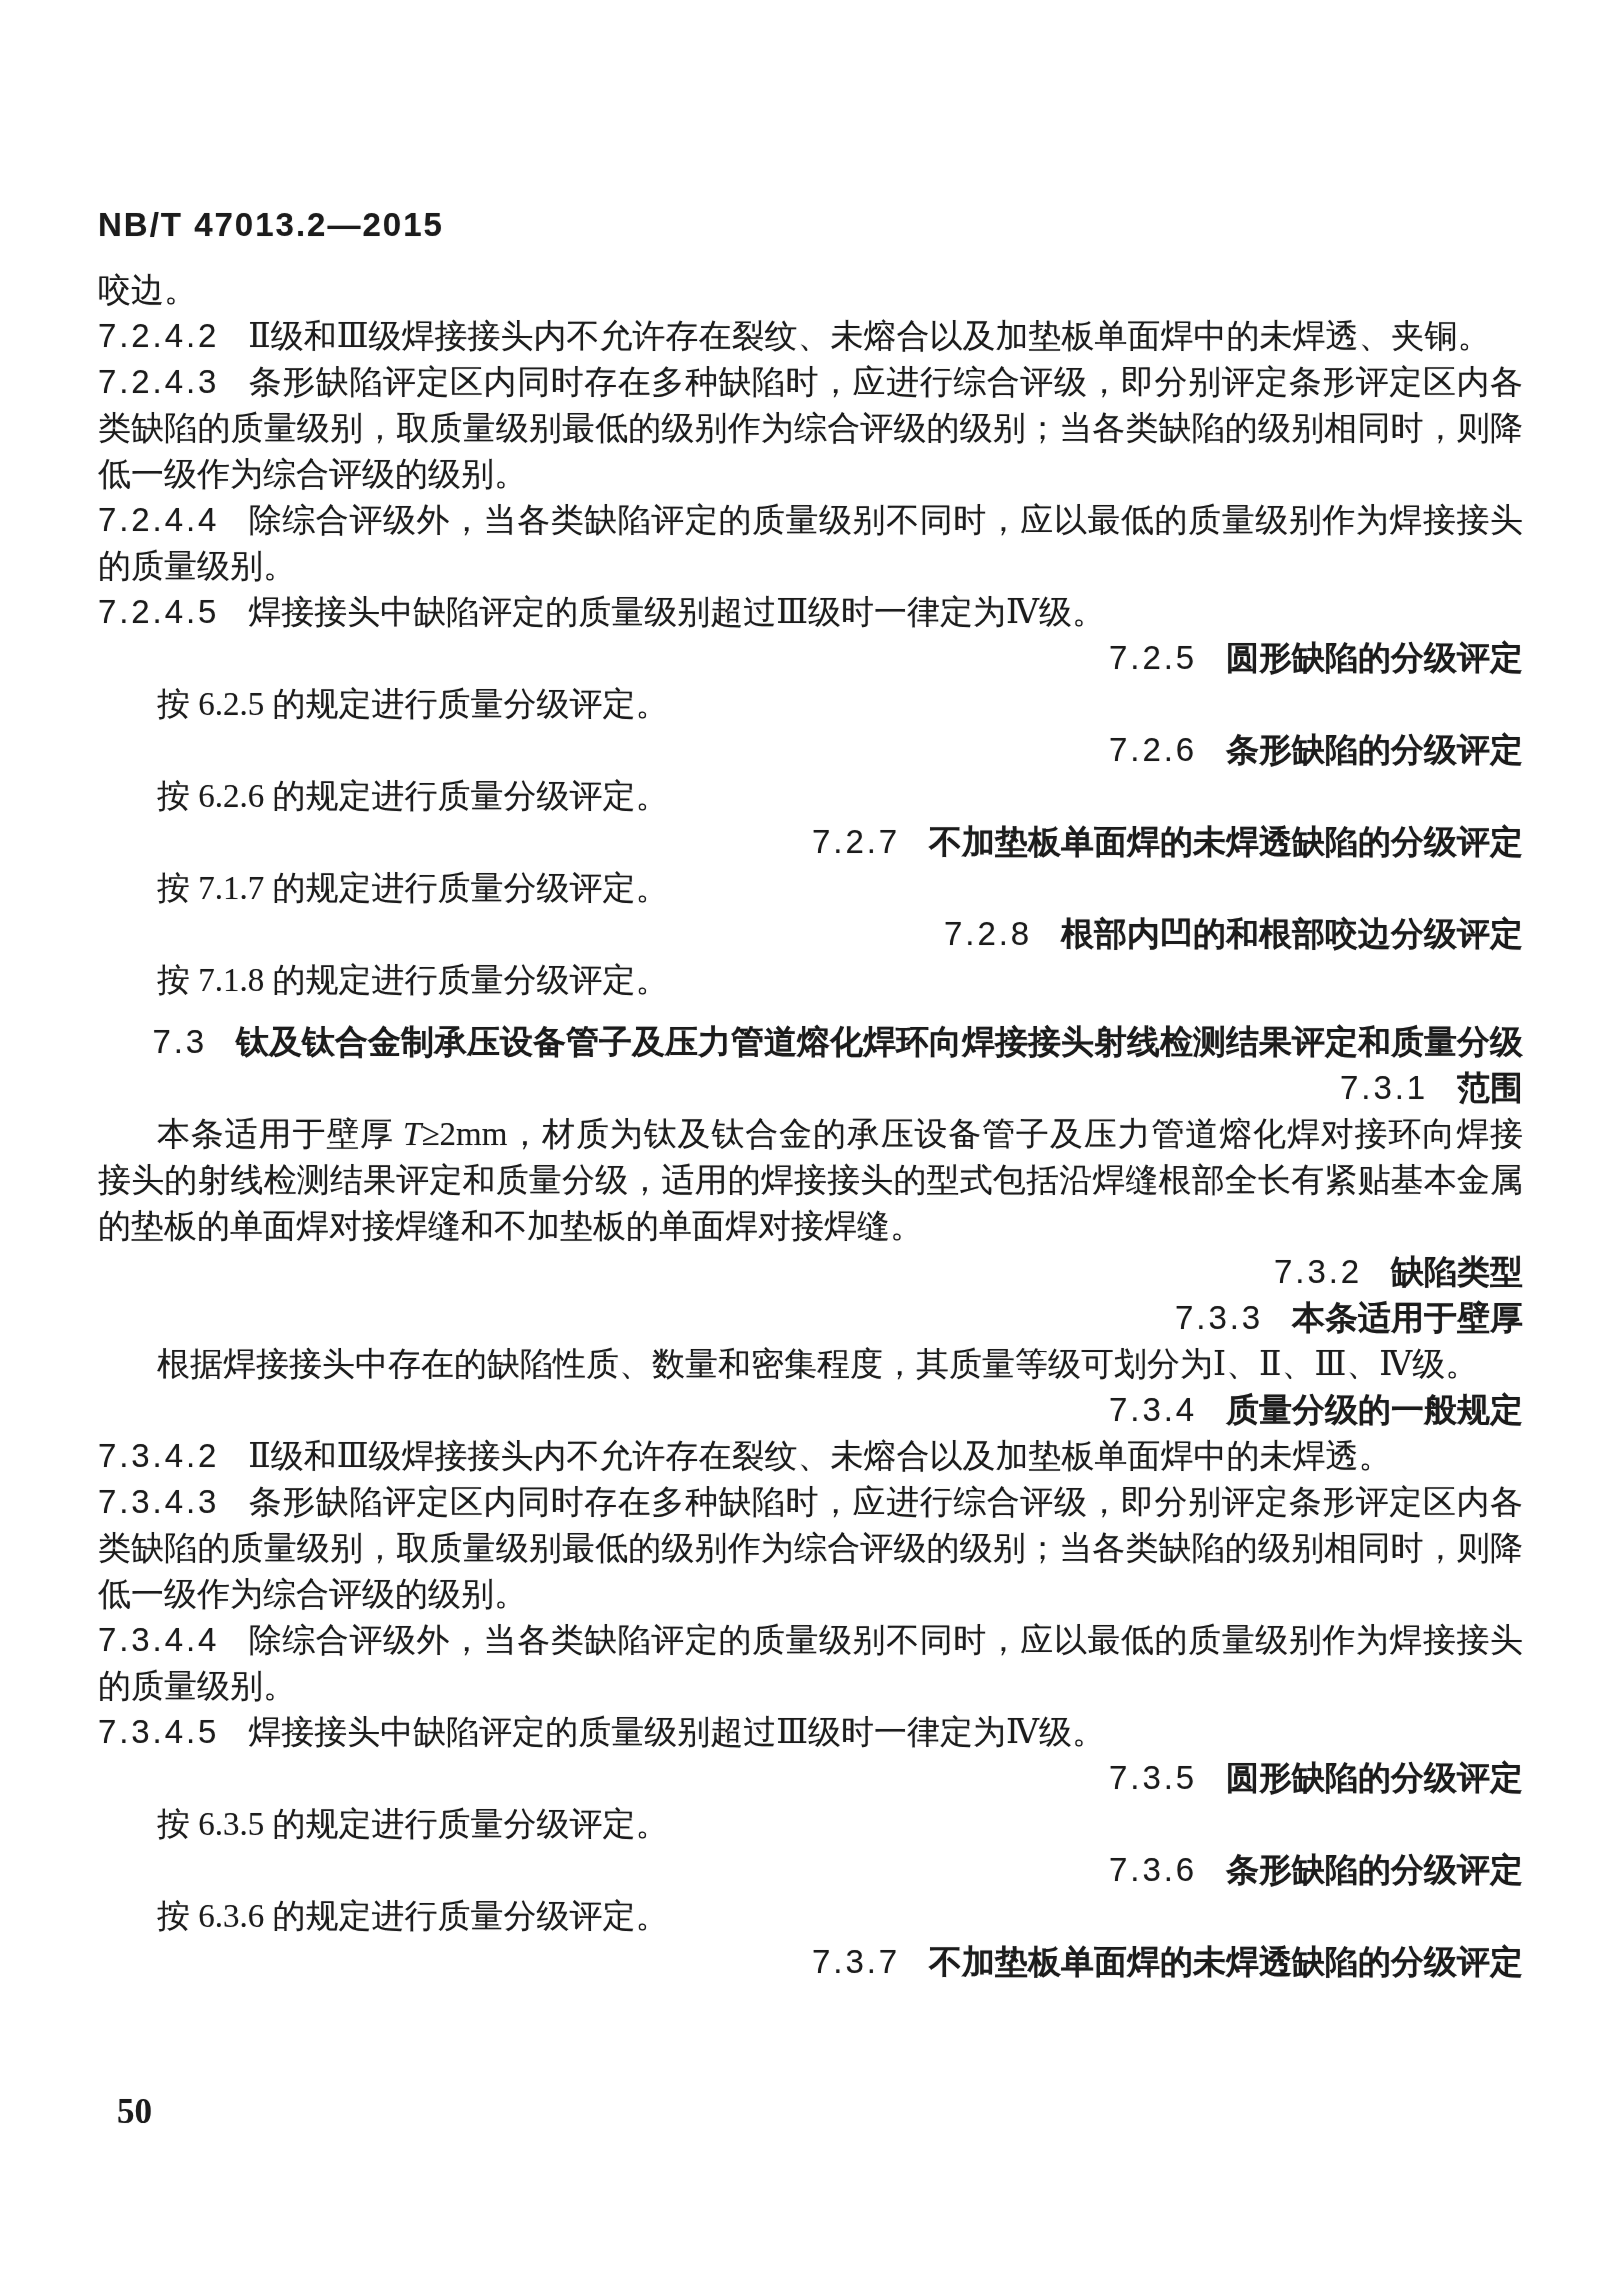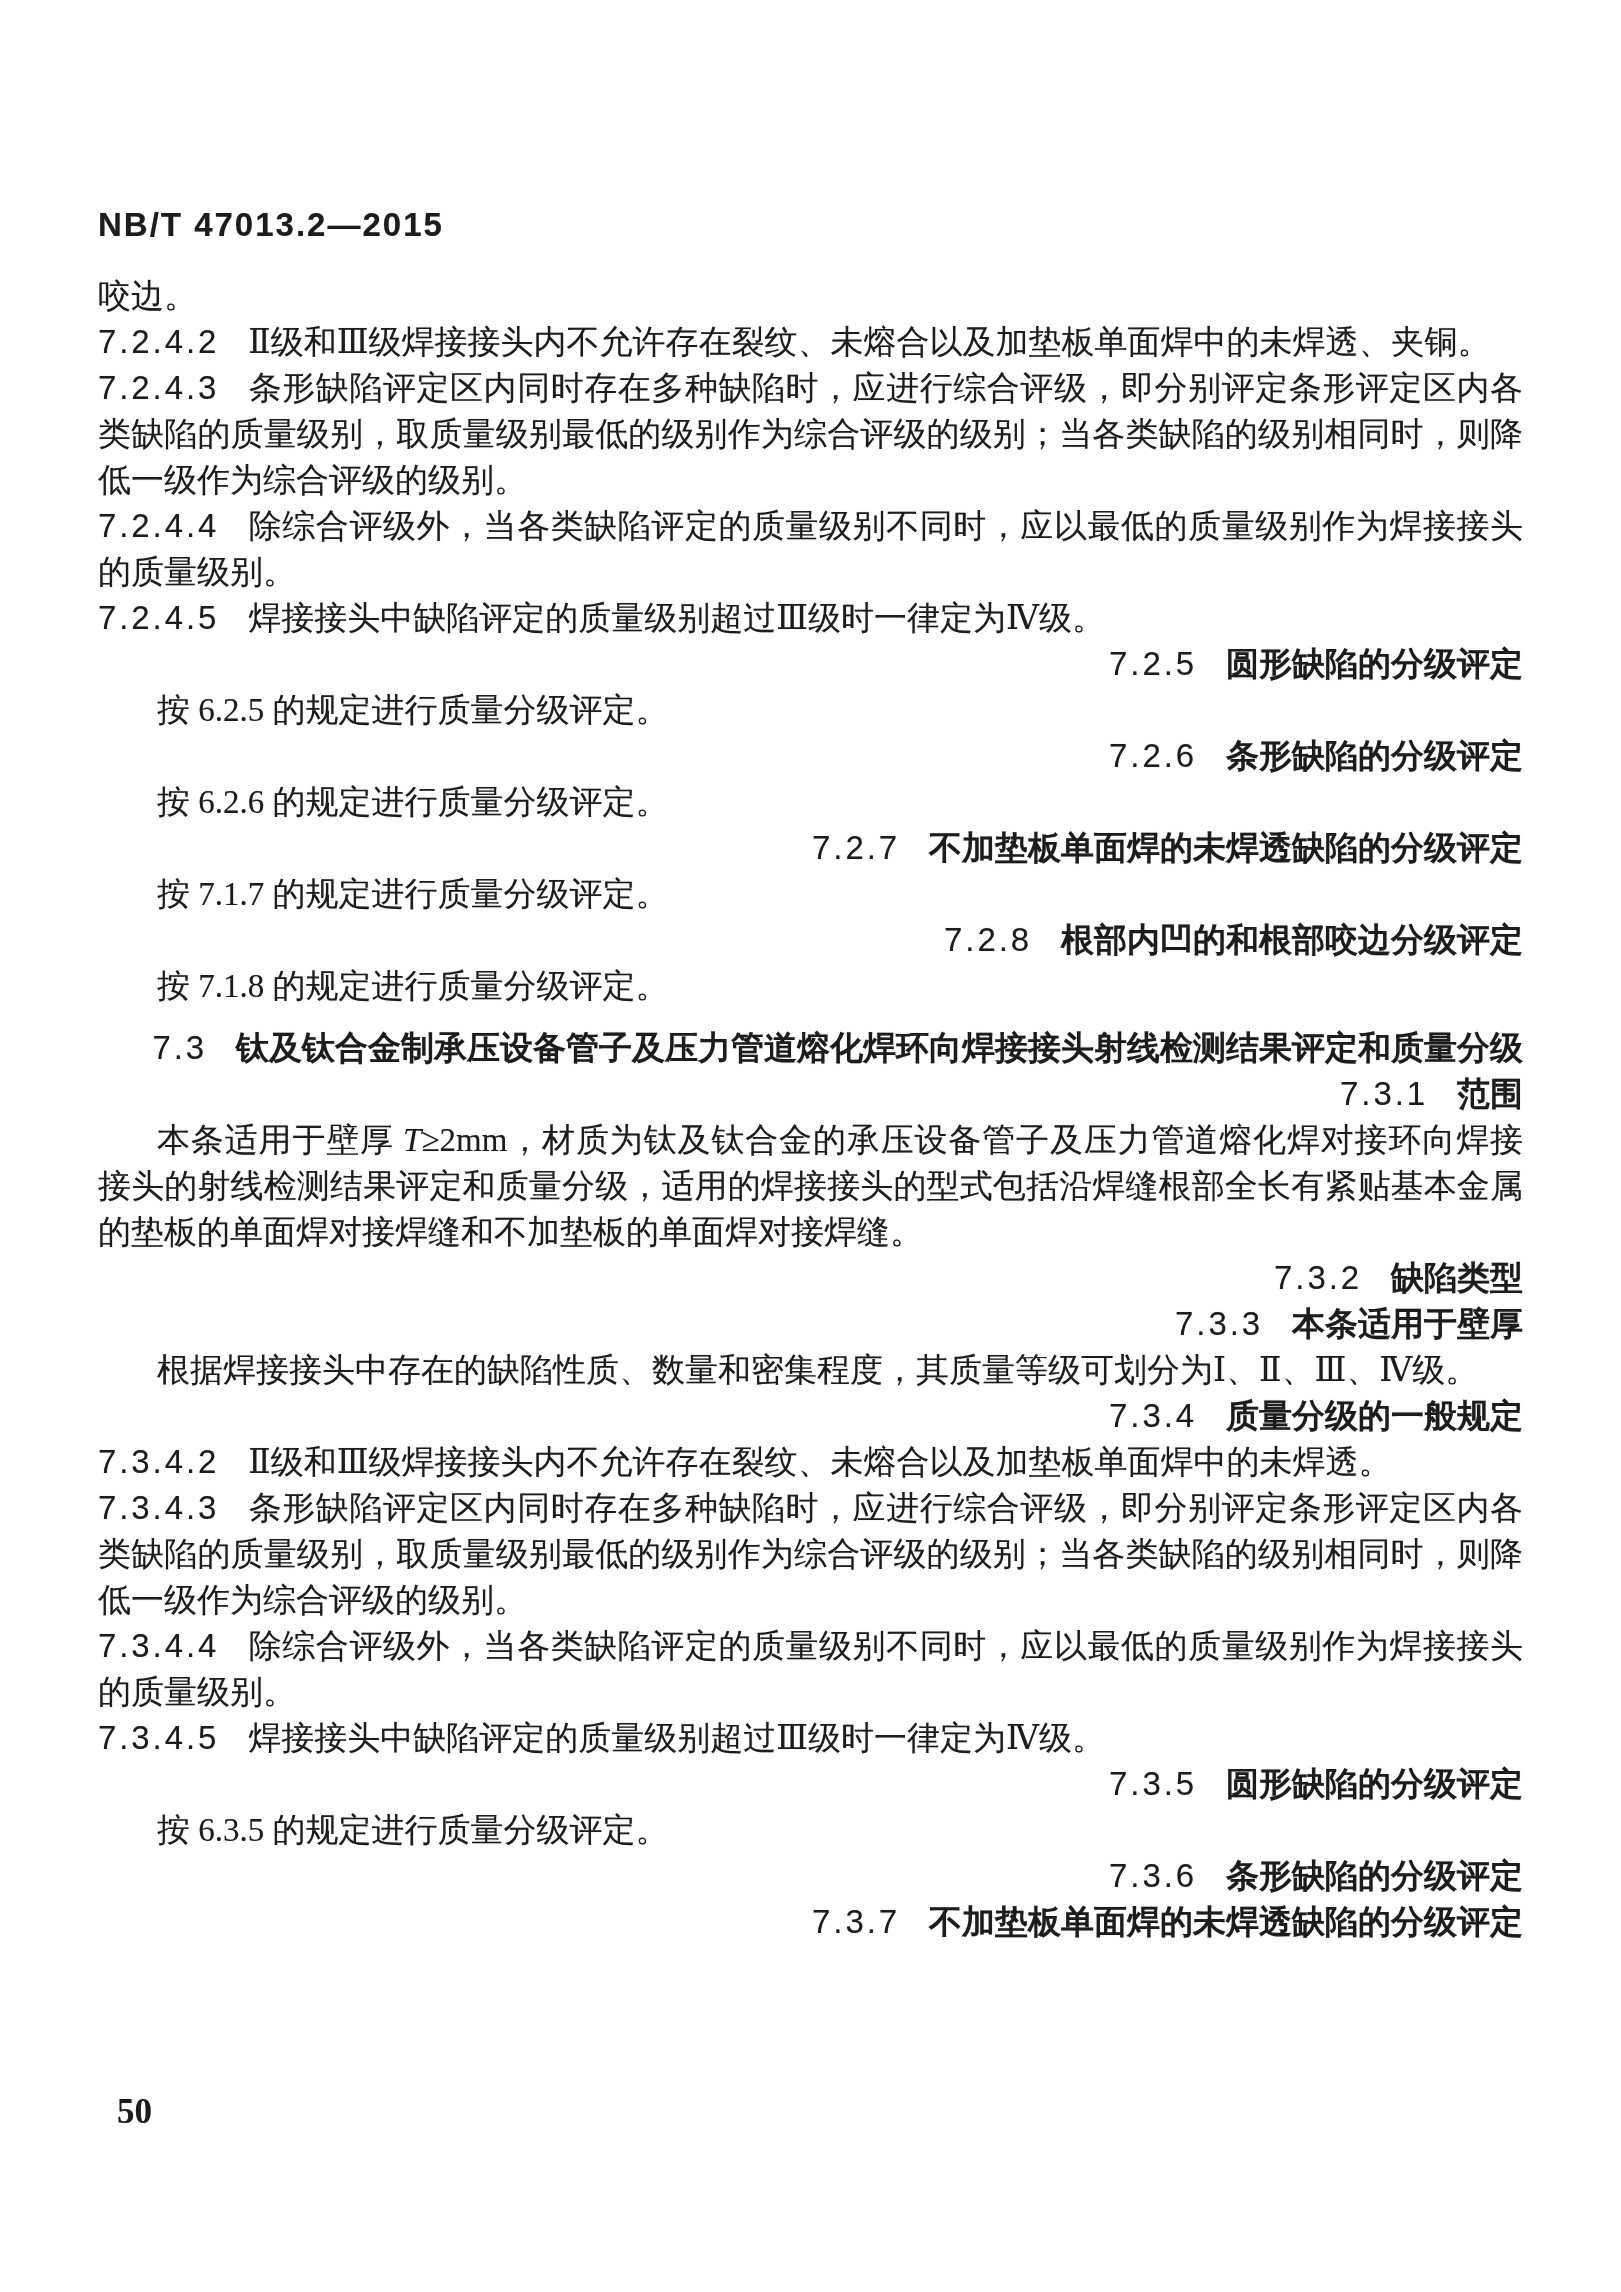--- a/index.html
+++ b/index.html
@@ -13,21 +13,21 @@
     overflow:hidden;
   }
   .hdr {
     position:absolute; left:98px; top:206px;
     font-family:"Liberation Sans","DejaVu Sans",sans-serif;
     font-weight:700; font-size:33px; letter-spacing:2px;
     white-space:nowrap;
     text-shadow:0 0 1px rgba(0,0,0,0.35);
   }
   .docbody {
-    position:absolute; left:98px; top:273px; width:1425px;
+    position:absolute; left:98px; top:267px; width:1425px;
   }
   .para {
     margin:0;
     font-size:33px; line-height:46px;
     text-align:justify;
     text-justify:inter-ideograph;
     text-shadow:0 0 1px rgba(0,0,0,0.30);
   }
   p.heading {
     font-family:"Liberation Sans","DejaVu Sans",sans-serif;
@@ -114,20 +114,21 @@
     <p class="para"><span class="cnum">7.3.4.4</span><span>除综合评级外，当各类缺陷评定的质量级别不同时，应以最低的质量级别作为焊接接头的质量级别。</span></p>
 
     <p class="para"><span class="cnum">7.3.4.5</span><span>焊接接头中缺陷评定的质量级别超过Ⅲ级时一律定为Ⅳ级。</span></p>
 
     <p class="para heading"><span class="cnum">7.3.5</span><span>圆形缺陷的分级评定</span></p>
 
     <p class="para indent">按 6.3.5 的规定进行质量分级评定。</p>
 
     <p class="para heading"><span class="cnum">7.3.6</span><span>条形缺陷的分级评定</span></p>
 
+    <p class="para indent">按 6.3.6 的规定进行质量分级评定。</p>
 
     <p class="para heading"><span class="cnum">7.3.7</span><span>不加垫板单面焊的未焊透缺陷的分级评定</span></p>
 
   </div>
 
   <div class="pagenum">50</div>
 
 </div>
 
 

